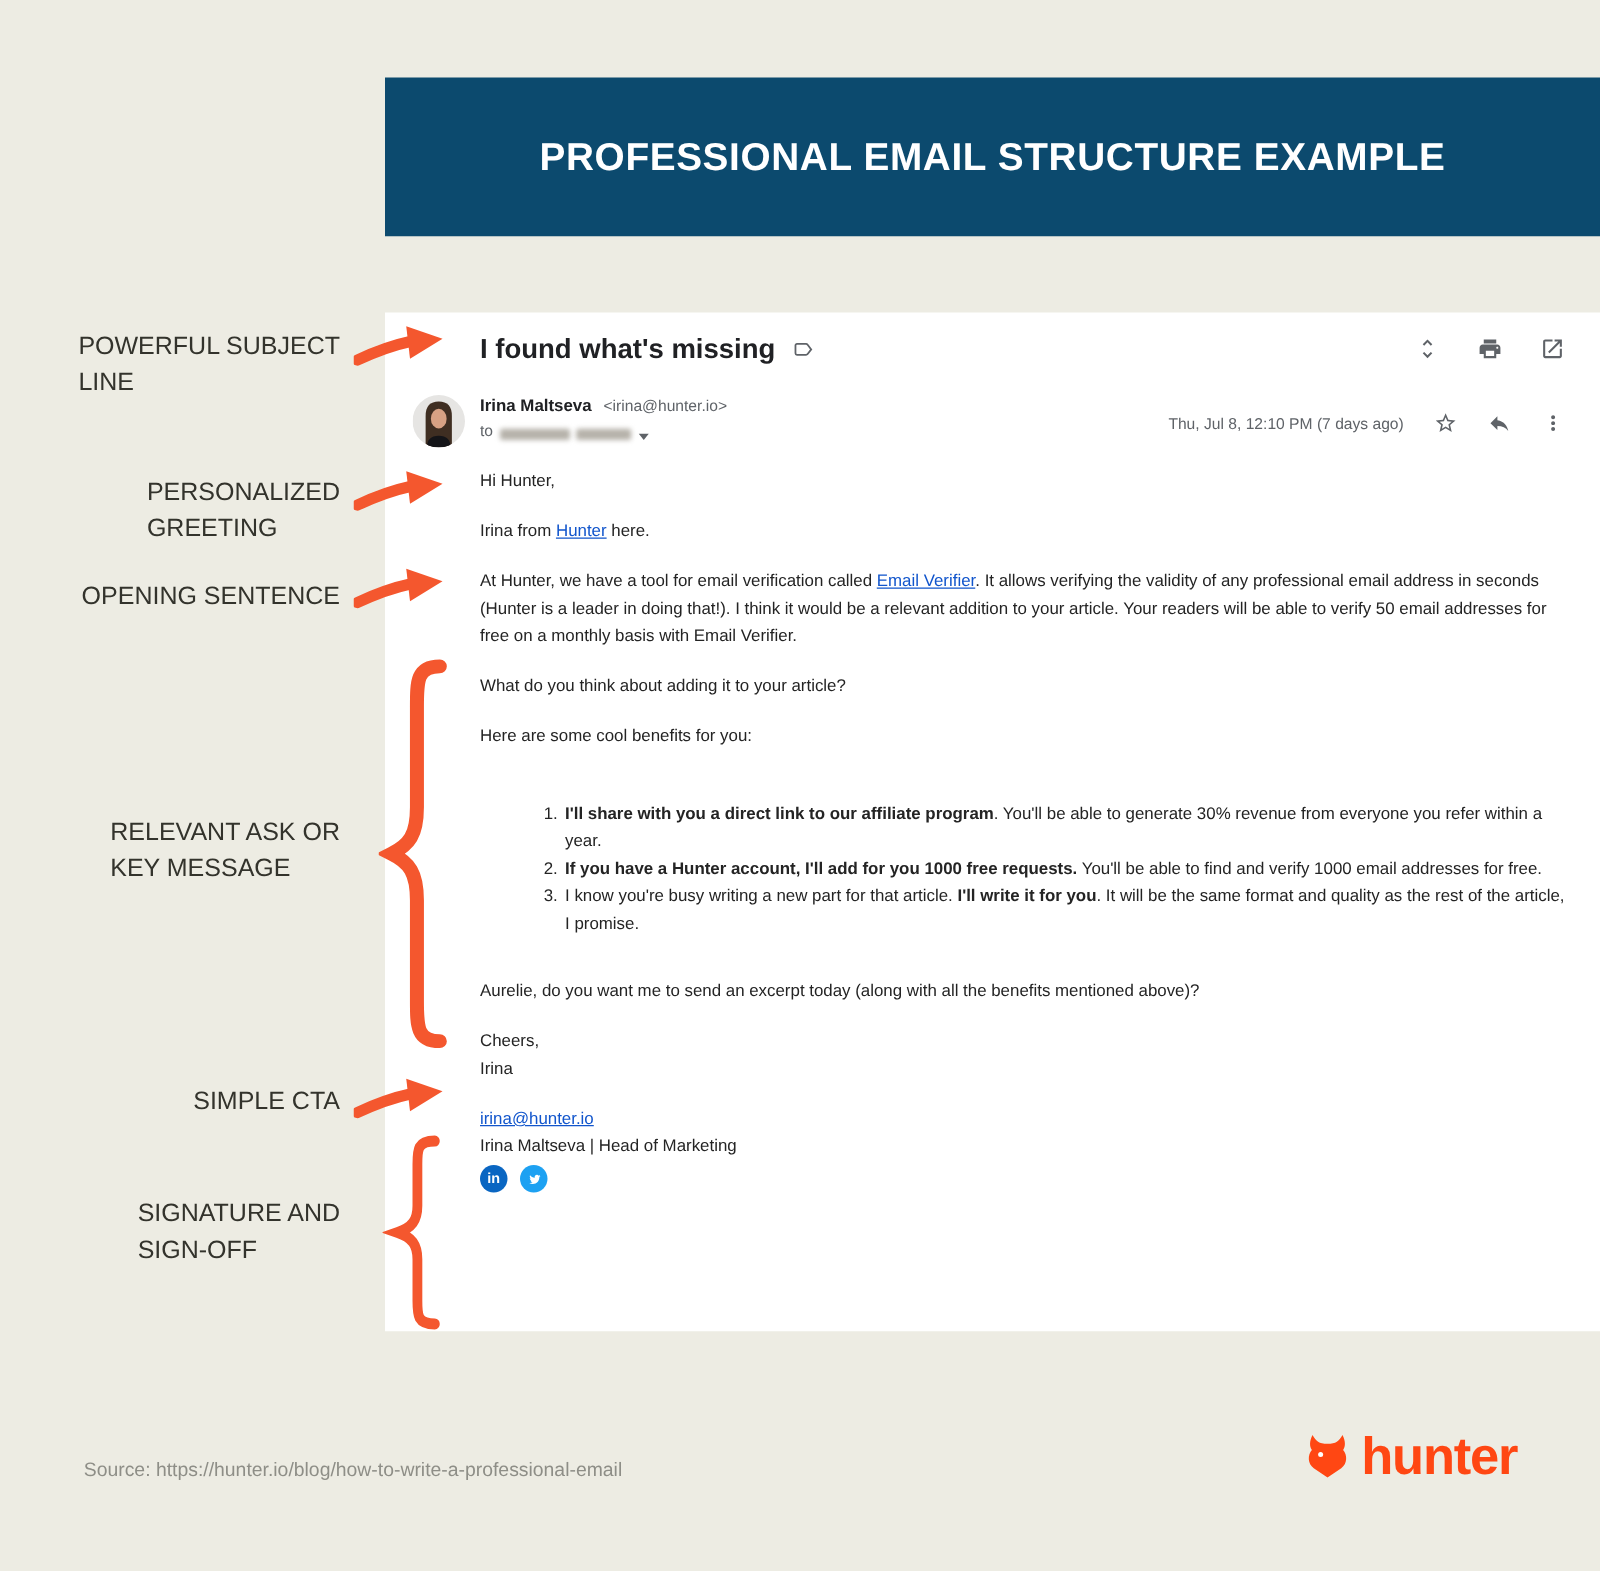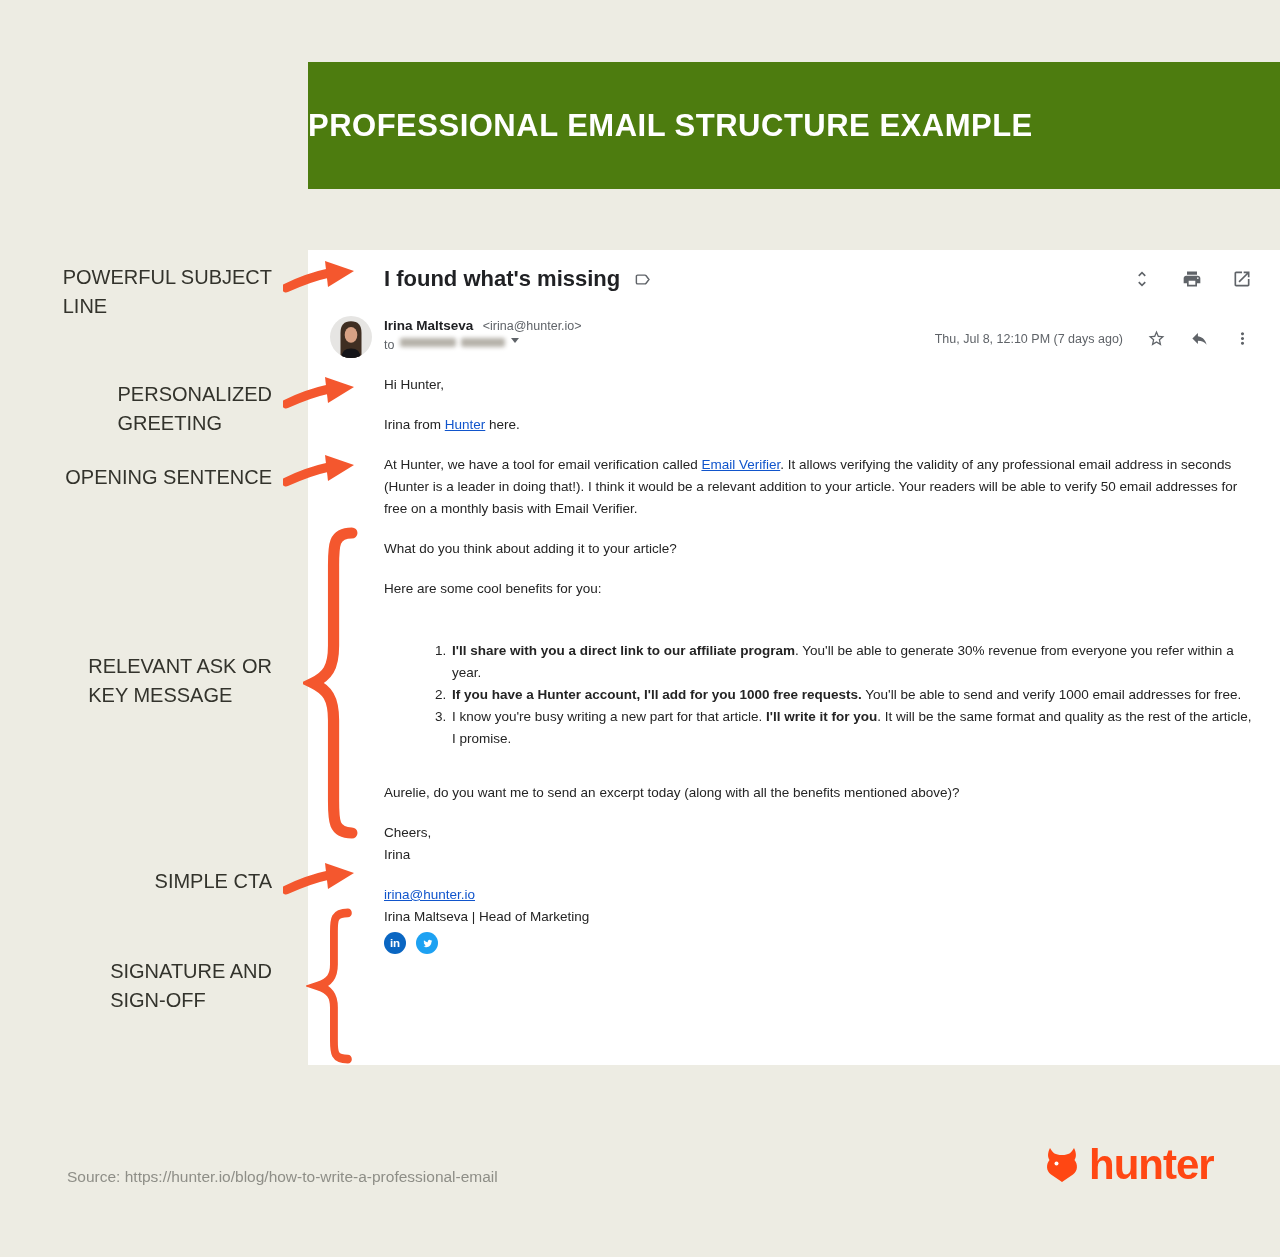--- a/index.html
+++ b/index.html
@@ -1,21 +1,21 @@
 <!DOCTYPE html>
 <html><head>
 <meta charset="utf-8">
 <style>
   html,body{margin:0;padding:0;background:#EDECE3;}
   .canvas{position:relative;width:1280px;height:1257px;background:#EDECE3;overflow:hidden;
           font-family:"Liberation Sans",sans-serif;}
 
   
-  .banner{position:absolute;left:308px;top:62px;width:972px;height:127px;background:#4d7c0f;
-          display:flex;align-items:center;justify-content:flex-start;}
+  .banner{position:absolute;left:308px;top:62px;width:972px;height:127px;background:#0c4a6e;
+          display:flex;align-items:center;justify-content:center;}
   .banner h1{margin:0;font-size:31px;font-weight:700;color:#ffffff;letter-spacing:.5px;}
 
   
   .anno{position:absolute;right:1008px;font-size:20px;line-height:29px;color:#33332C;
         text-align:left;white-space:pre-line;}
   .anno-subject{top:263px;}
   .anno-greeting{top:380px;}
   .anno-opening{top:463px;}
   .anno-ask{top:652px;}
   .anno-cta{top:867px;}
@@ -37,21 +37,21 @@
   .label-icon{margin-left:14px;display:flex;}
   .subject-actions{margin-left:auto;display:flex;align-items:center;gap:30px;}
   .icon-btn{display:flex;cursor:pointer;}
   .gicon{fill:#5f6368;}
 
   .sender-row{display:flex;margin-left:-54px;margin-top:24px;}
   .avatar{width:42px;height:42px;border-radius:50%;overflow:hidden;flex:0 0 42px;}
   .sender-info{margin-left:12px;flex:1;}
   .sender-name{font-size:13.5px;font-weight:700;color:#202124;}
   .sender-addr{font-size:12.5px;color:#5f6368;margin-left:5px;}
-  .to-row{display:flex;align-items:flex-start;gap:6px;margin-top:4px;font-size:12.5px;color:#5f6368;}
+  .to-row{display:flex;align-items:flex-end;gap:6px;margin-top:4px;font-size:12.5px;color:#5f6368;}
   .redacted{display:flex;gap:5px;align-items:center;}
   .redacted i{display:inline-block;height:9px;border-radius:2px;background:#b6b2aa;filter:blur(2px);}
   .caret{width:0;height:0;border-left:4px solid transparent;border-right:4px solid transparent;
          border-top:5px solid #5f6368;display:inline-block;cursor:pointer;}
   .sender-right{display:flex;align-items:center;gap:24px;padding-top:3px;}
   .date{font-size:12.5px;color:#5f6368;white-space:nowrap;}
 
   .body{margin-top:16px;font-size:13.5px;line-height:22px;color:#242424;max-width:872px;}
   .para{margin:0 0 18px 0;}
   .link{color:#1155CC;text-decoration:underline;cursor:pointer;}
@@ -191,21 +191,21 @@
 
 
       <p class="para"><span>At Hunter, we have a tool for email verification called </span><a class="link">Email Verifier</a><span>. It allows verifying the validity of any professional email address in seconds (Hunter is a leader in doing that!). I think it would be a relevant addition to your article. Your readers will be able to verify 50 email addresses for free on a monthly basis with Email Verifier.</span></p>
 
       <p class="para">What do you think about adding it to your article?</p>
 
       <p class="para">Here are some cool benefits for you:</p>
 
       <ol class="benefits">
         <li><span></span><strong>I'll share with you a direct link to our affiliate program</strong><span>. You'll be able to generate 30% revenue from everyone you refer within a year.</span></li>
-        <li><span></span><strong>If you have a Hunter account, I'll add for you 1000 free requests.</strong><span> You'll be able to send and verify 1000 email addresses for free.</span></li>
+        <li><span></span><strong>If you have a Hunter account, I'll add for you 1000 free requests.</strong><span> You'll be able to find and verify 1000 email addresses for free.</span></li>
         <li><span>I know you're busy writing a new part for that article. </span><strong>I'll write it for you</strong><span>. It will be the same format and quality as the rest of the article, I promise.</span></li>
       </ol>
 
       <p class="para">Aurelie, do you want me to send an excerpt today (along with all the benefits mentioned above)?</p>
 
       <div class="para">
         <div>Cheers,</div>
         <div>Irina</div>
       </div>
 

